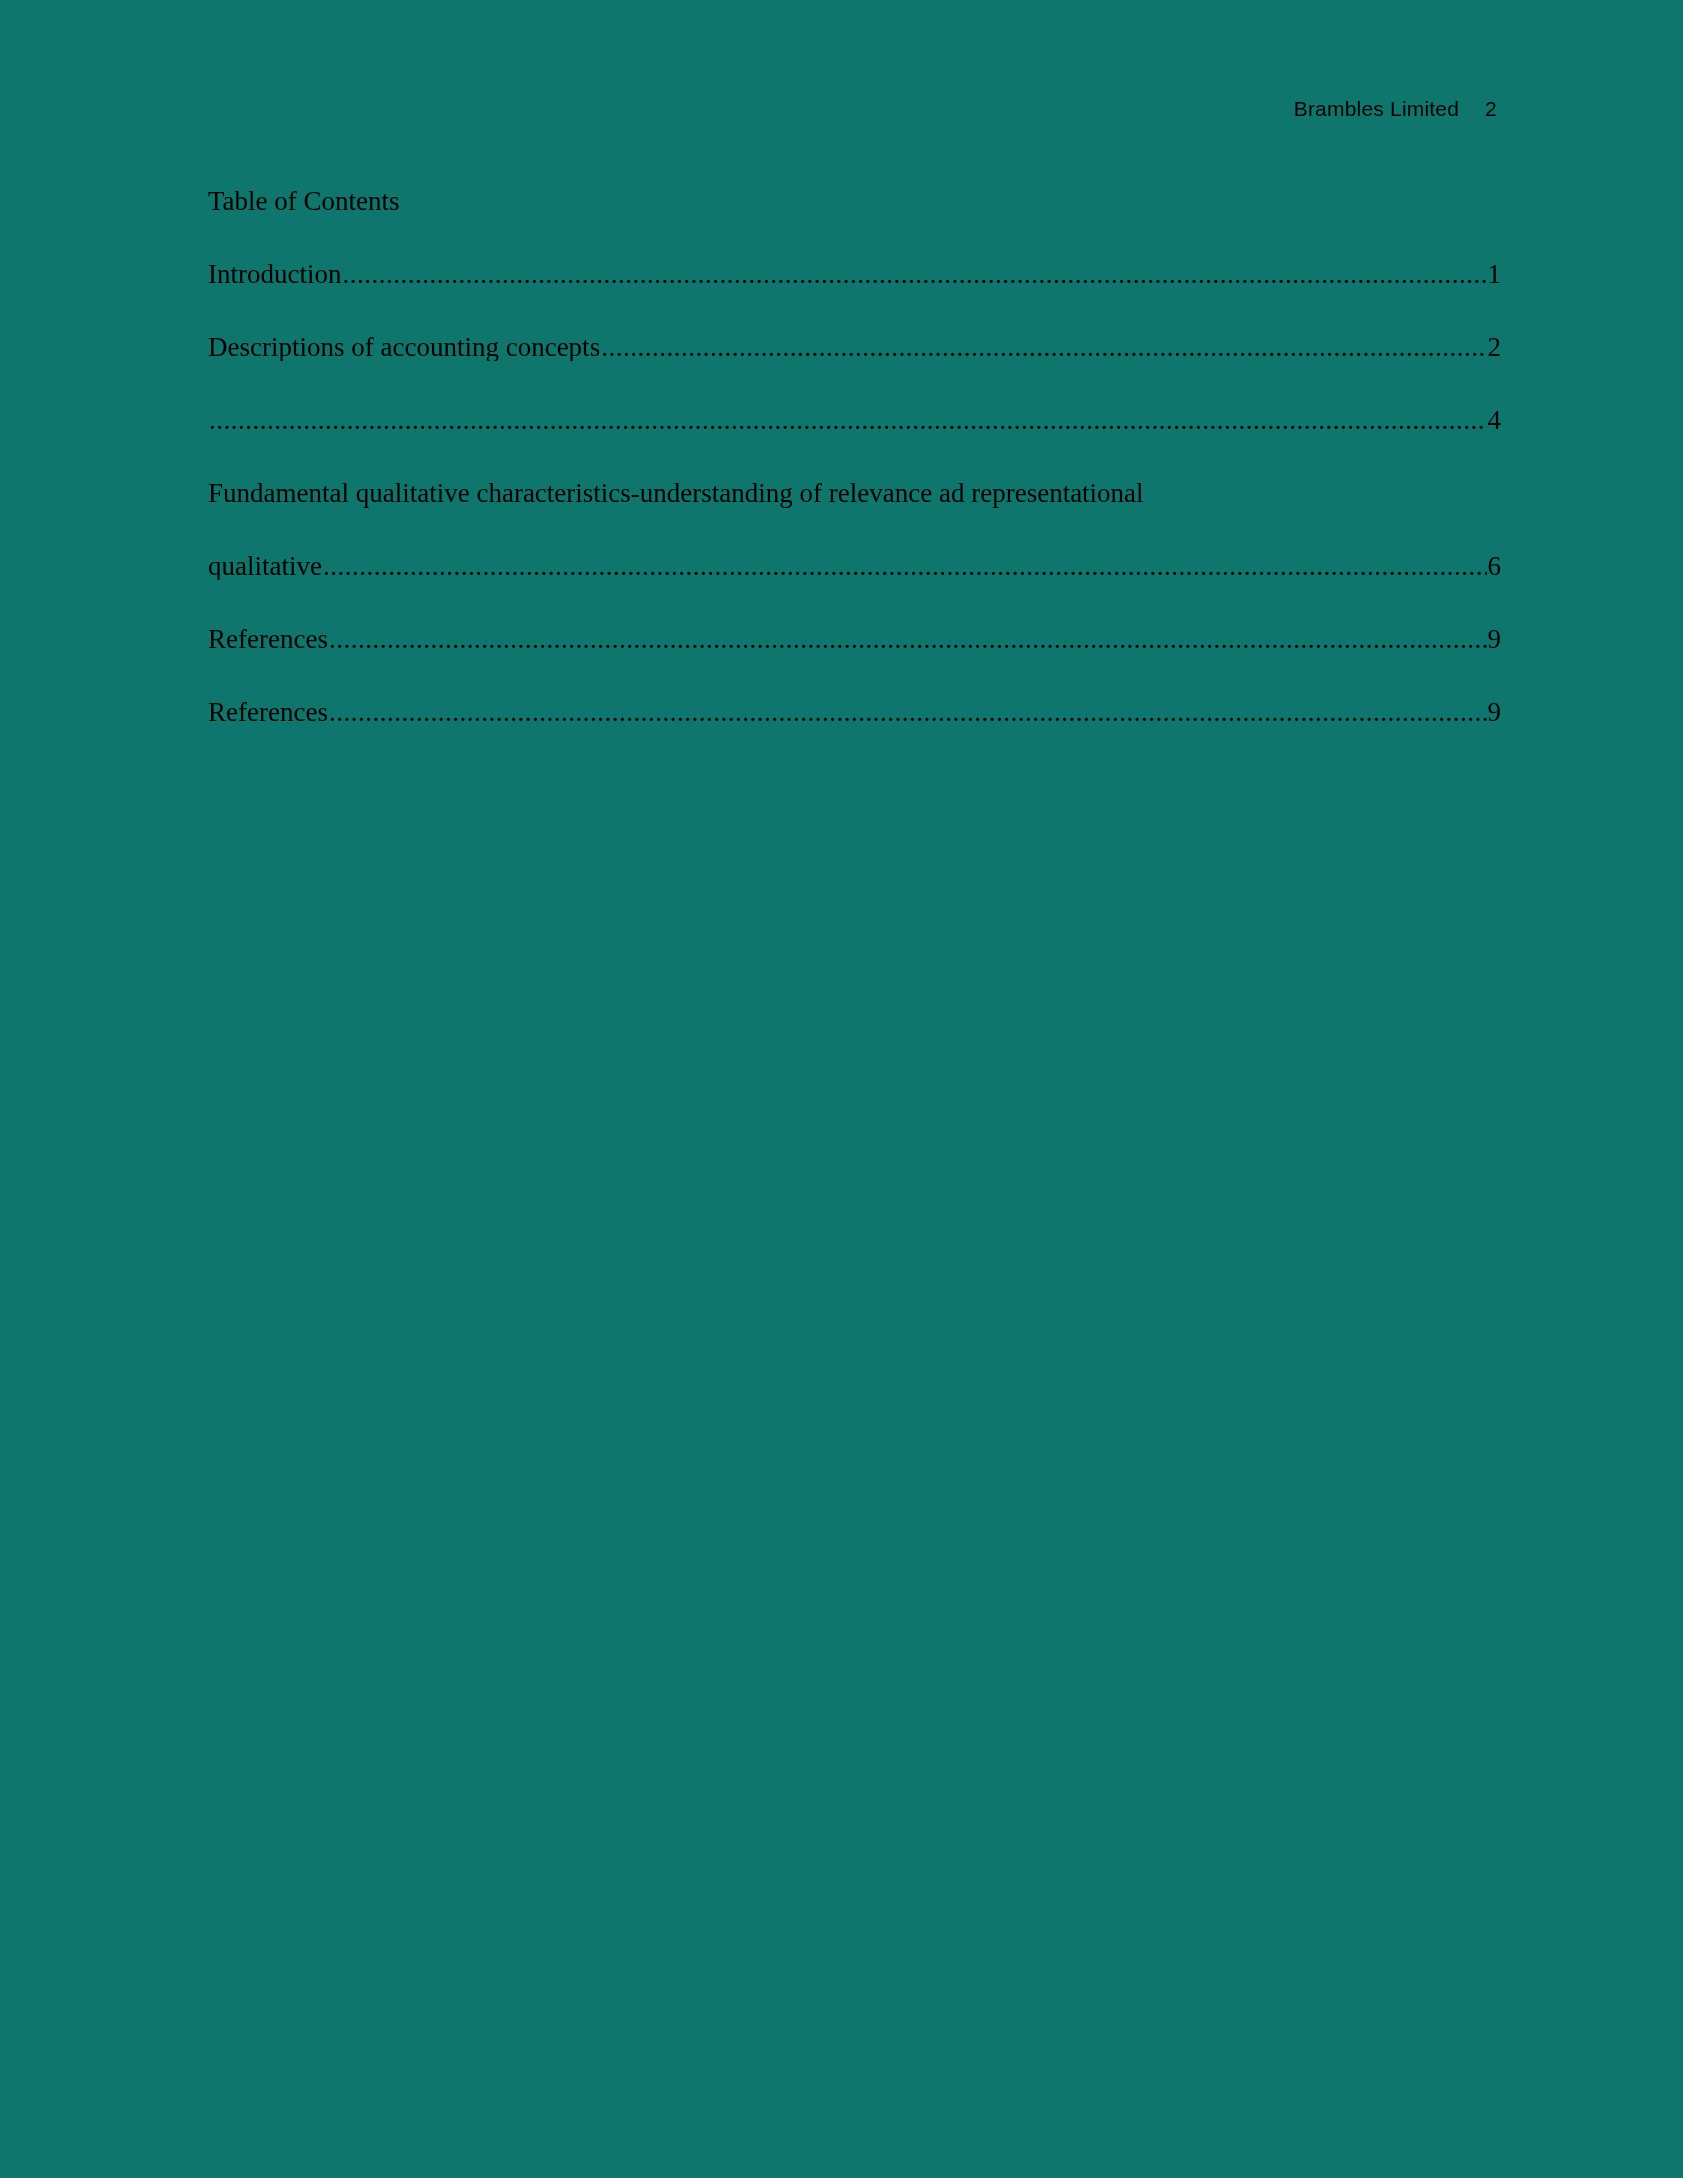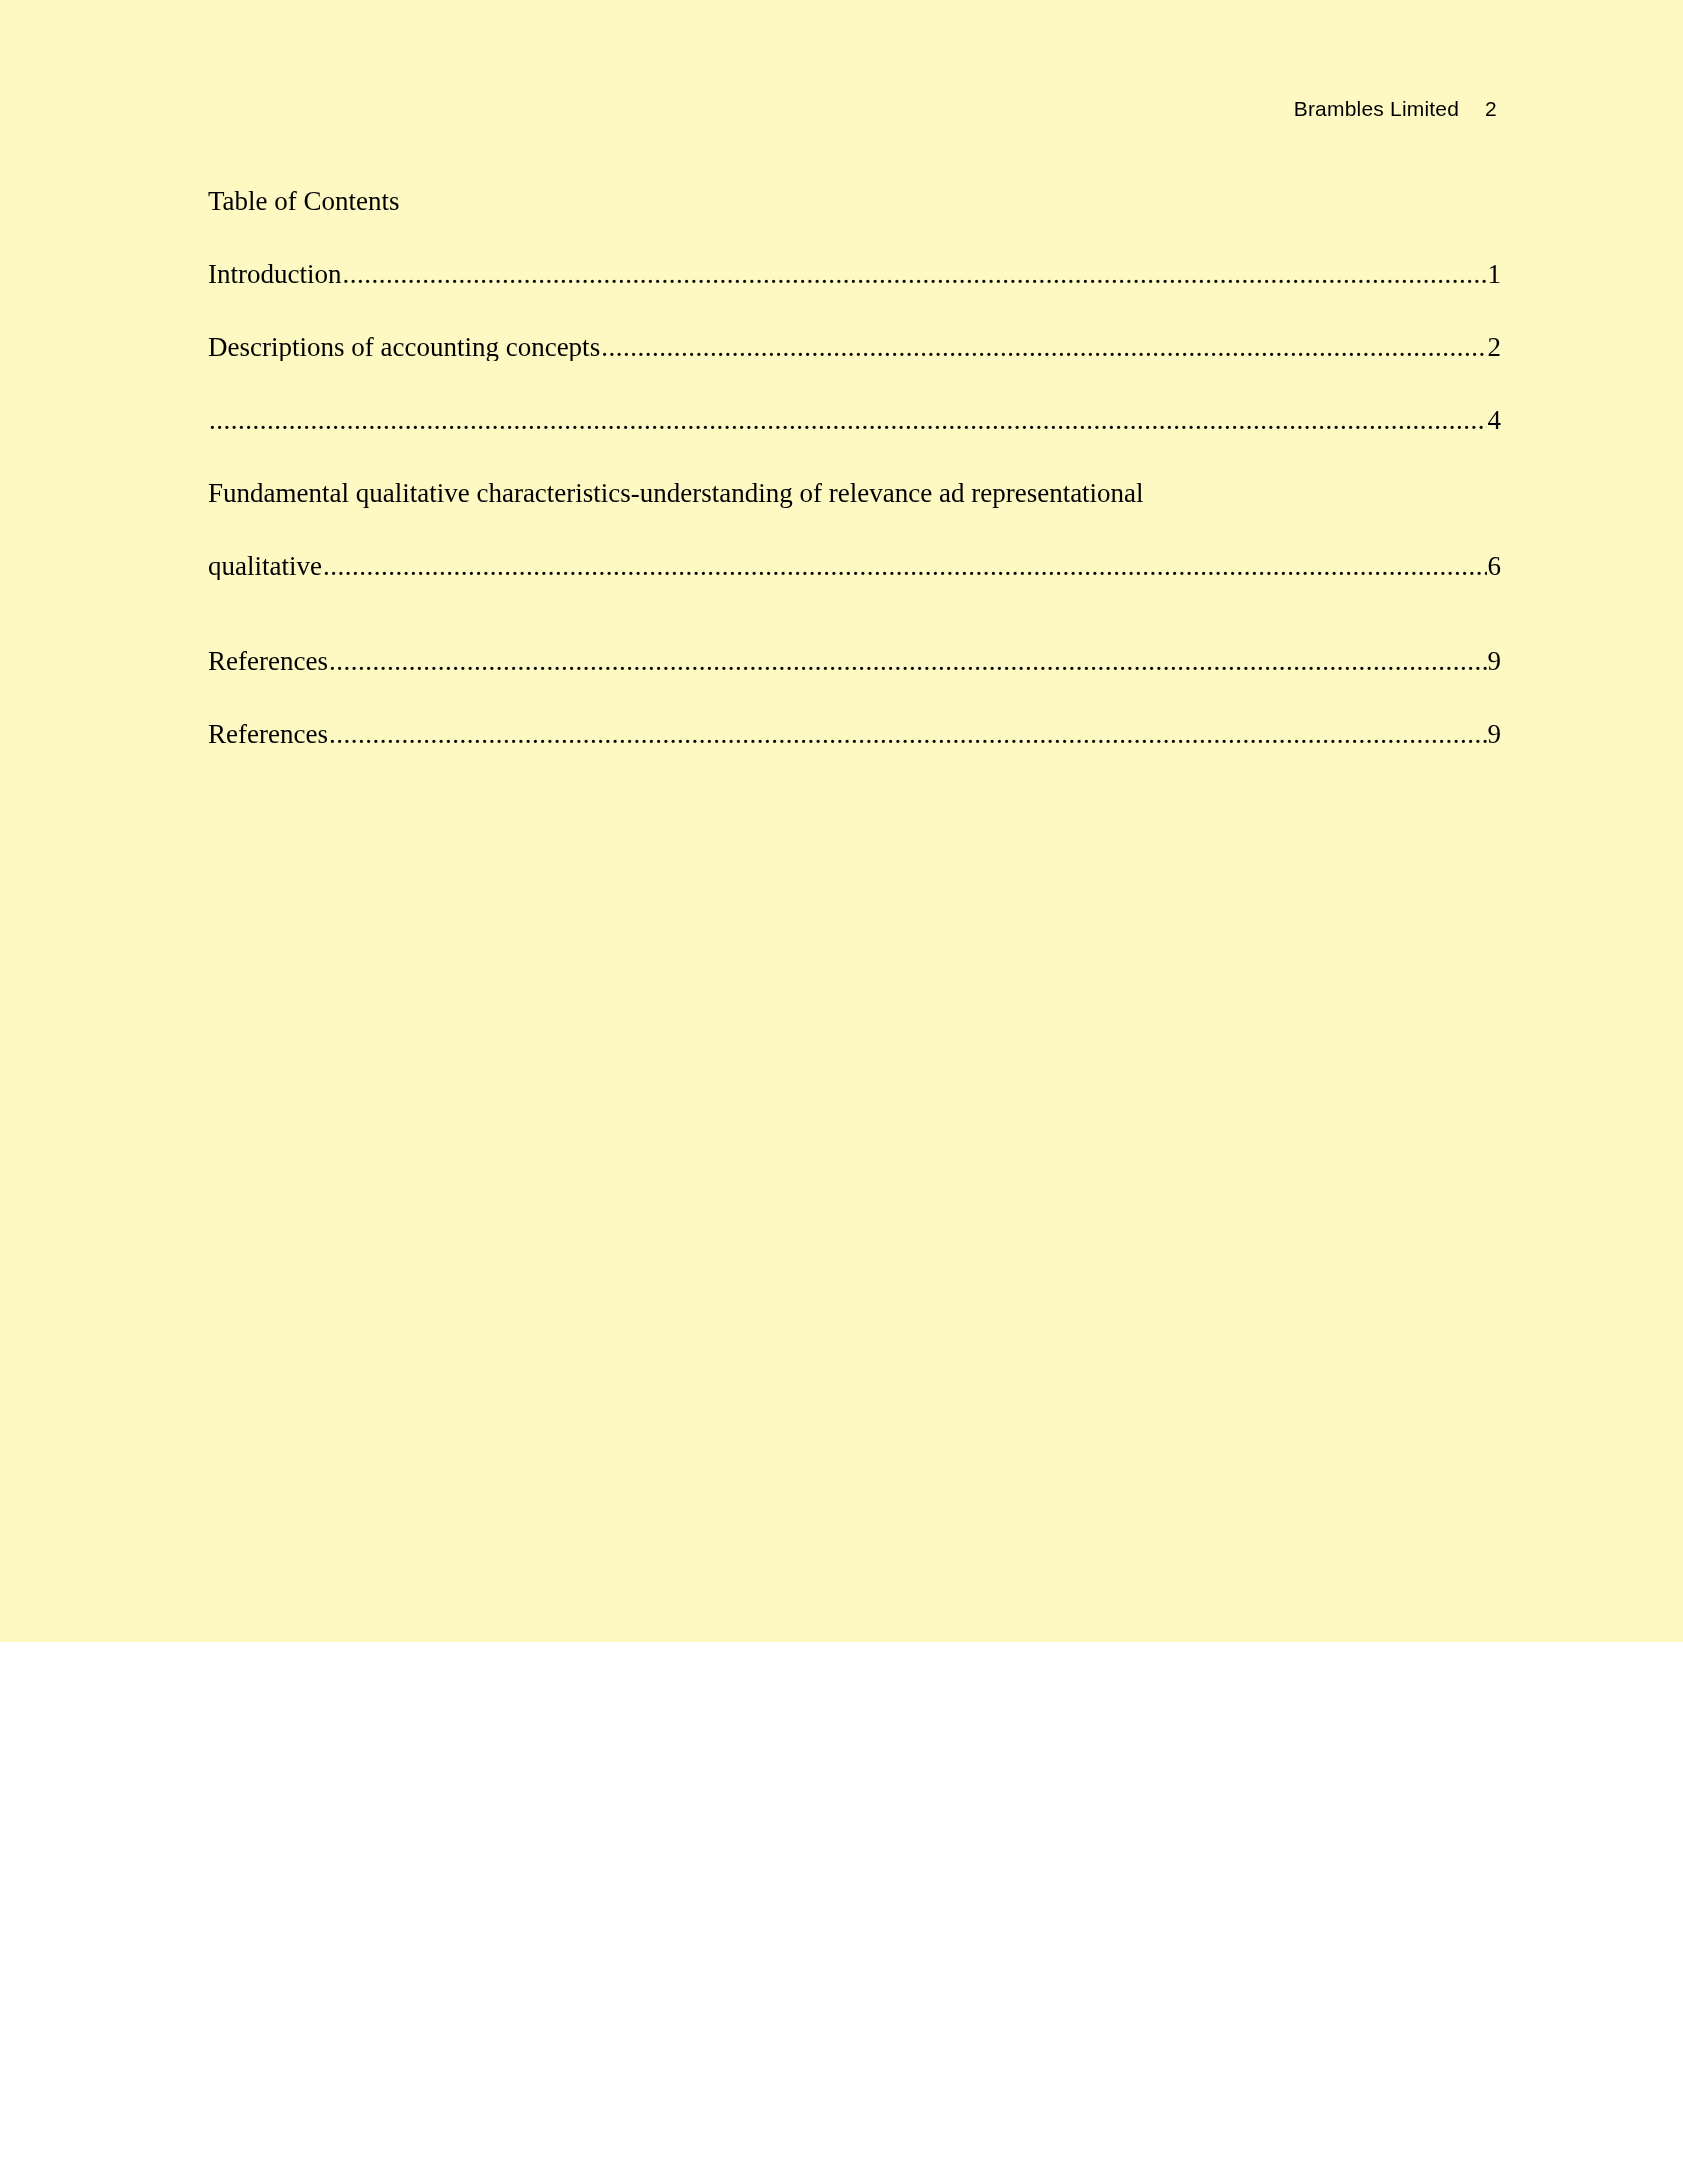--- a/index.html
+++ b/index.html
@@ -13,22 +13,22 @@
     font-family: "Liberation Serif", serif;
     color: #000000;
     position: relative;
     overflow: hidden;
   }
   .page {
     position: absolute;
     left: 0;
     top: 0;
     width: 1683px;
-    height: 1642px;
-    background: #fef9c3;
+    height: 2178px;
+    background: #0f766e;
   }
   .header {
     position: absolute;
     top: 97px;
     right: 186px;
     font-family: "Liberation Sans", sans-serif;
     font-size: 21px;
     color: #000000;
     letter-spacing: 0.2px;
     white-space: nowrap;
@@ -75,21 +75,21 @@
   .toc-page {
     flex: 0 0 auto;
     text-align: right;
   }
   .toc-wrap-first {
     display: block;
     white-space: nowrap;
     margin-bottom: 46px;
   }
   .toc-entry.multiline {
-    margin-bottom: 68px;
+    margin-bottom: 46px;
   }
 </style>
 </head>
 <body>
 
 <div class="page">
 
   <div class="header">
     <span class="hdr-title">Brambles Limited</span><span>2</span>
   </div>

